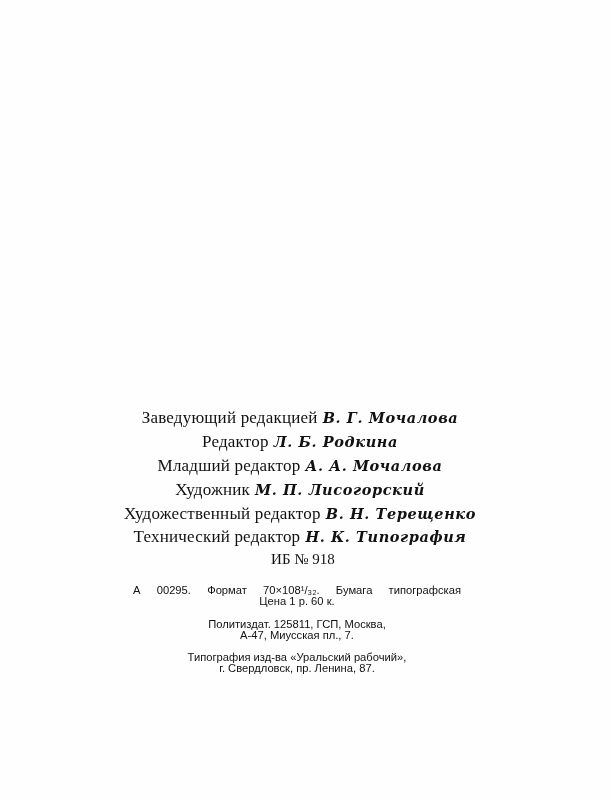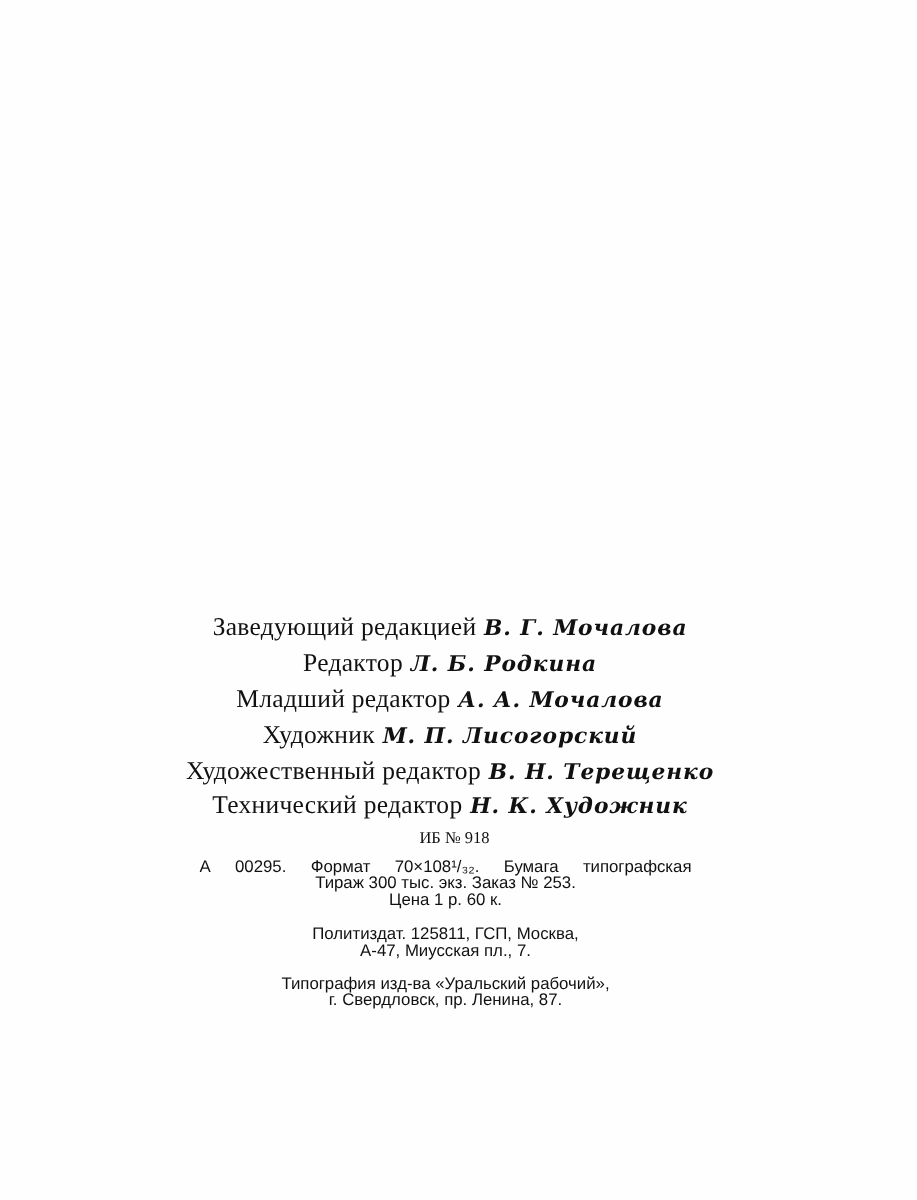--- a/index.html
+++ b/index.html
@@ -63,23 +63,23 @@
       white-space: nowrap;
     }
     .imprint .just {
       text-align: justify;
       text-align-last: justify;
       white-space: nowrap;
       overflow: hidden;
     }
     .imprint .ib {
       font-family: "Liberation Serif", serif;
-      font-size: 11px;
+      font-size: 15px;
       line-height: 14px;
-      margin-bottom: 7px;
+      margin-bottom: 19px;
       padding-left: 12px;
     }
     .gap { height: 12px; }
     .gap2 { height: 11px; }
   </style>
 </head>
 <body>
 
 <div class="page">
 
@@ -99,28 +99,27 @@
     <div class="credit-line" style="top:72px">
       <span class="role">Художник</span>
       <span class="name">М. П. Лисогорский</span>
     </div>
     <div class="credit-line" style="top:96px">
       <span class="role">Художественный редактор</span>
       <span class="name">В. Н. Терещенко</span>
     </div>
     <div class="credit-line" style="top:119px">
       <span class="role">Технический редактор</span>
-      <span class="name">Н. К. Художник</span>
+      <span class="name">Н. К. Типография</span>
     </div>
   </div>
 
   <div class="imprint">
     <div class="center ib">ИБ № 918</div>
     <div class="just">А 00295. Формат 70×108¹/₃₂. Бумага типографская</div>
-    <div class="center">Тираж 300 тыс. экз. Заказ № 253.</div>
     <div class="center">Цена 1 р. 60 к.</div>
     <div class="gap"></div>
     <div class="center">Политиздат. 125811, ГСП, Москва,</div>
     <div class="center">А-47, Миусская пл., 7.</div>
     <div class="gap2"></div>
     <div class="center">Типография изд-ва «Уральский рабочий»,</div>
     <div class="center">г. Свердловск, пр. Ленина, 87.</div>
   </div>
 
 </div>

